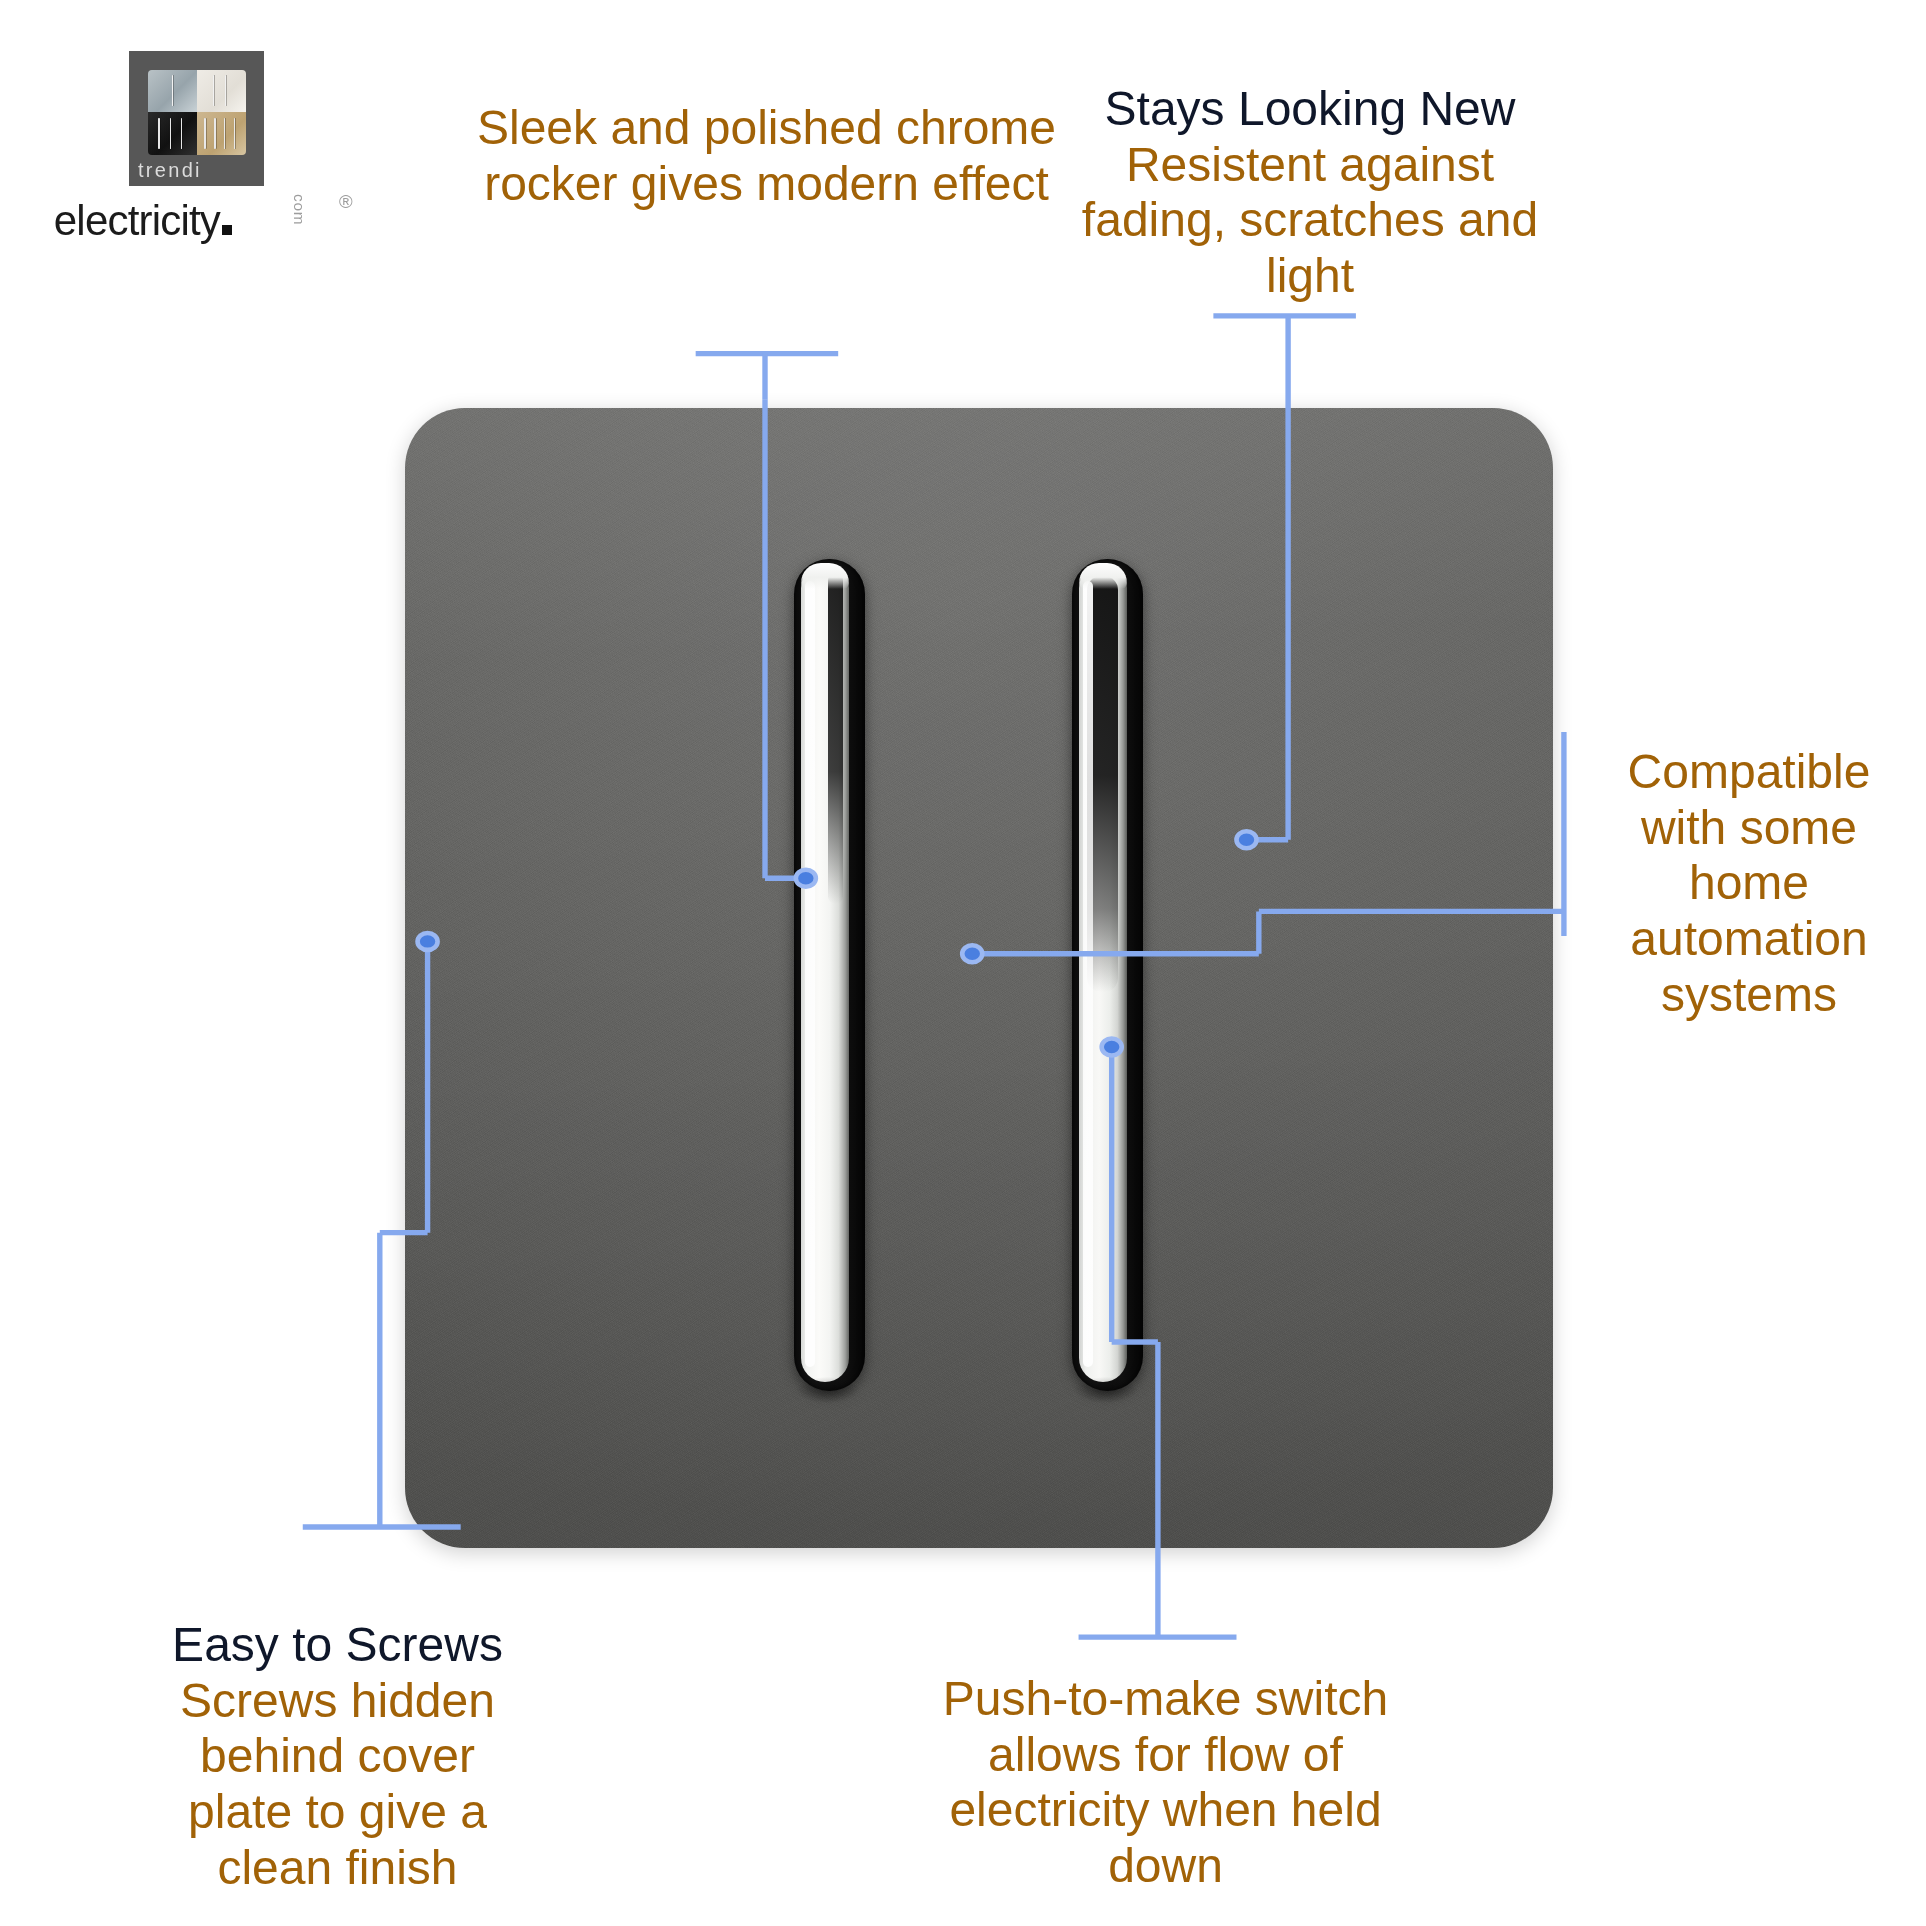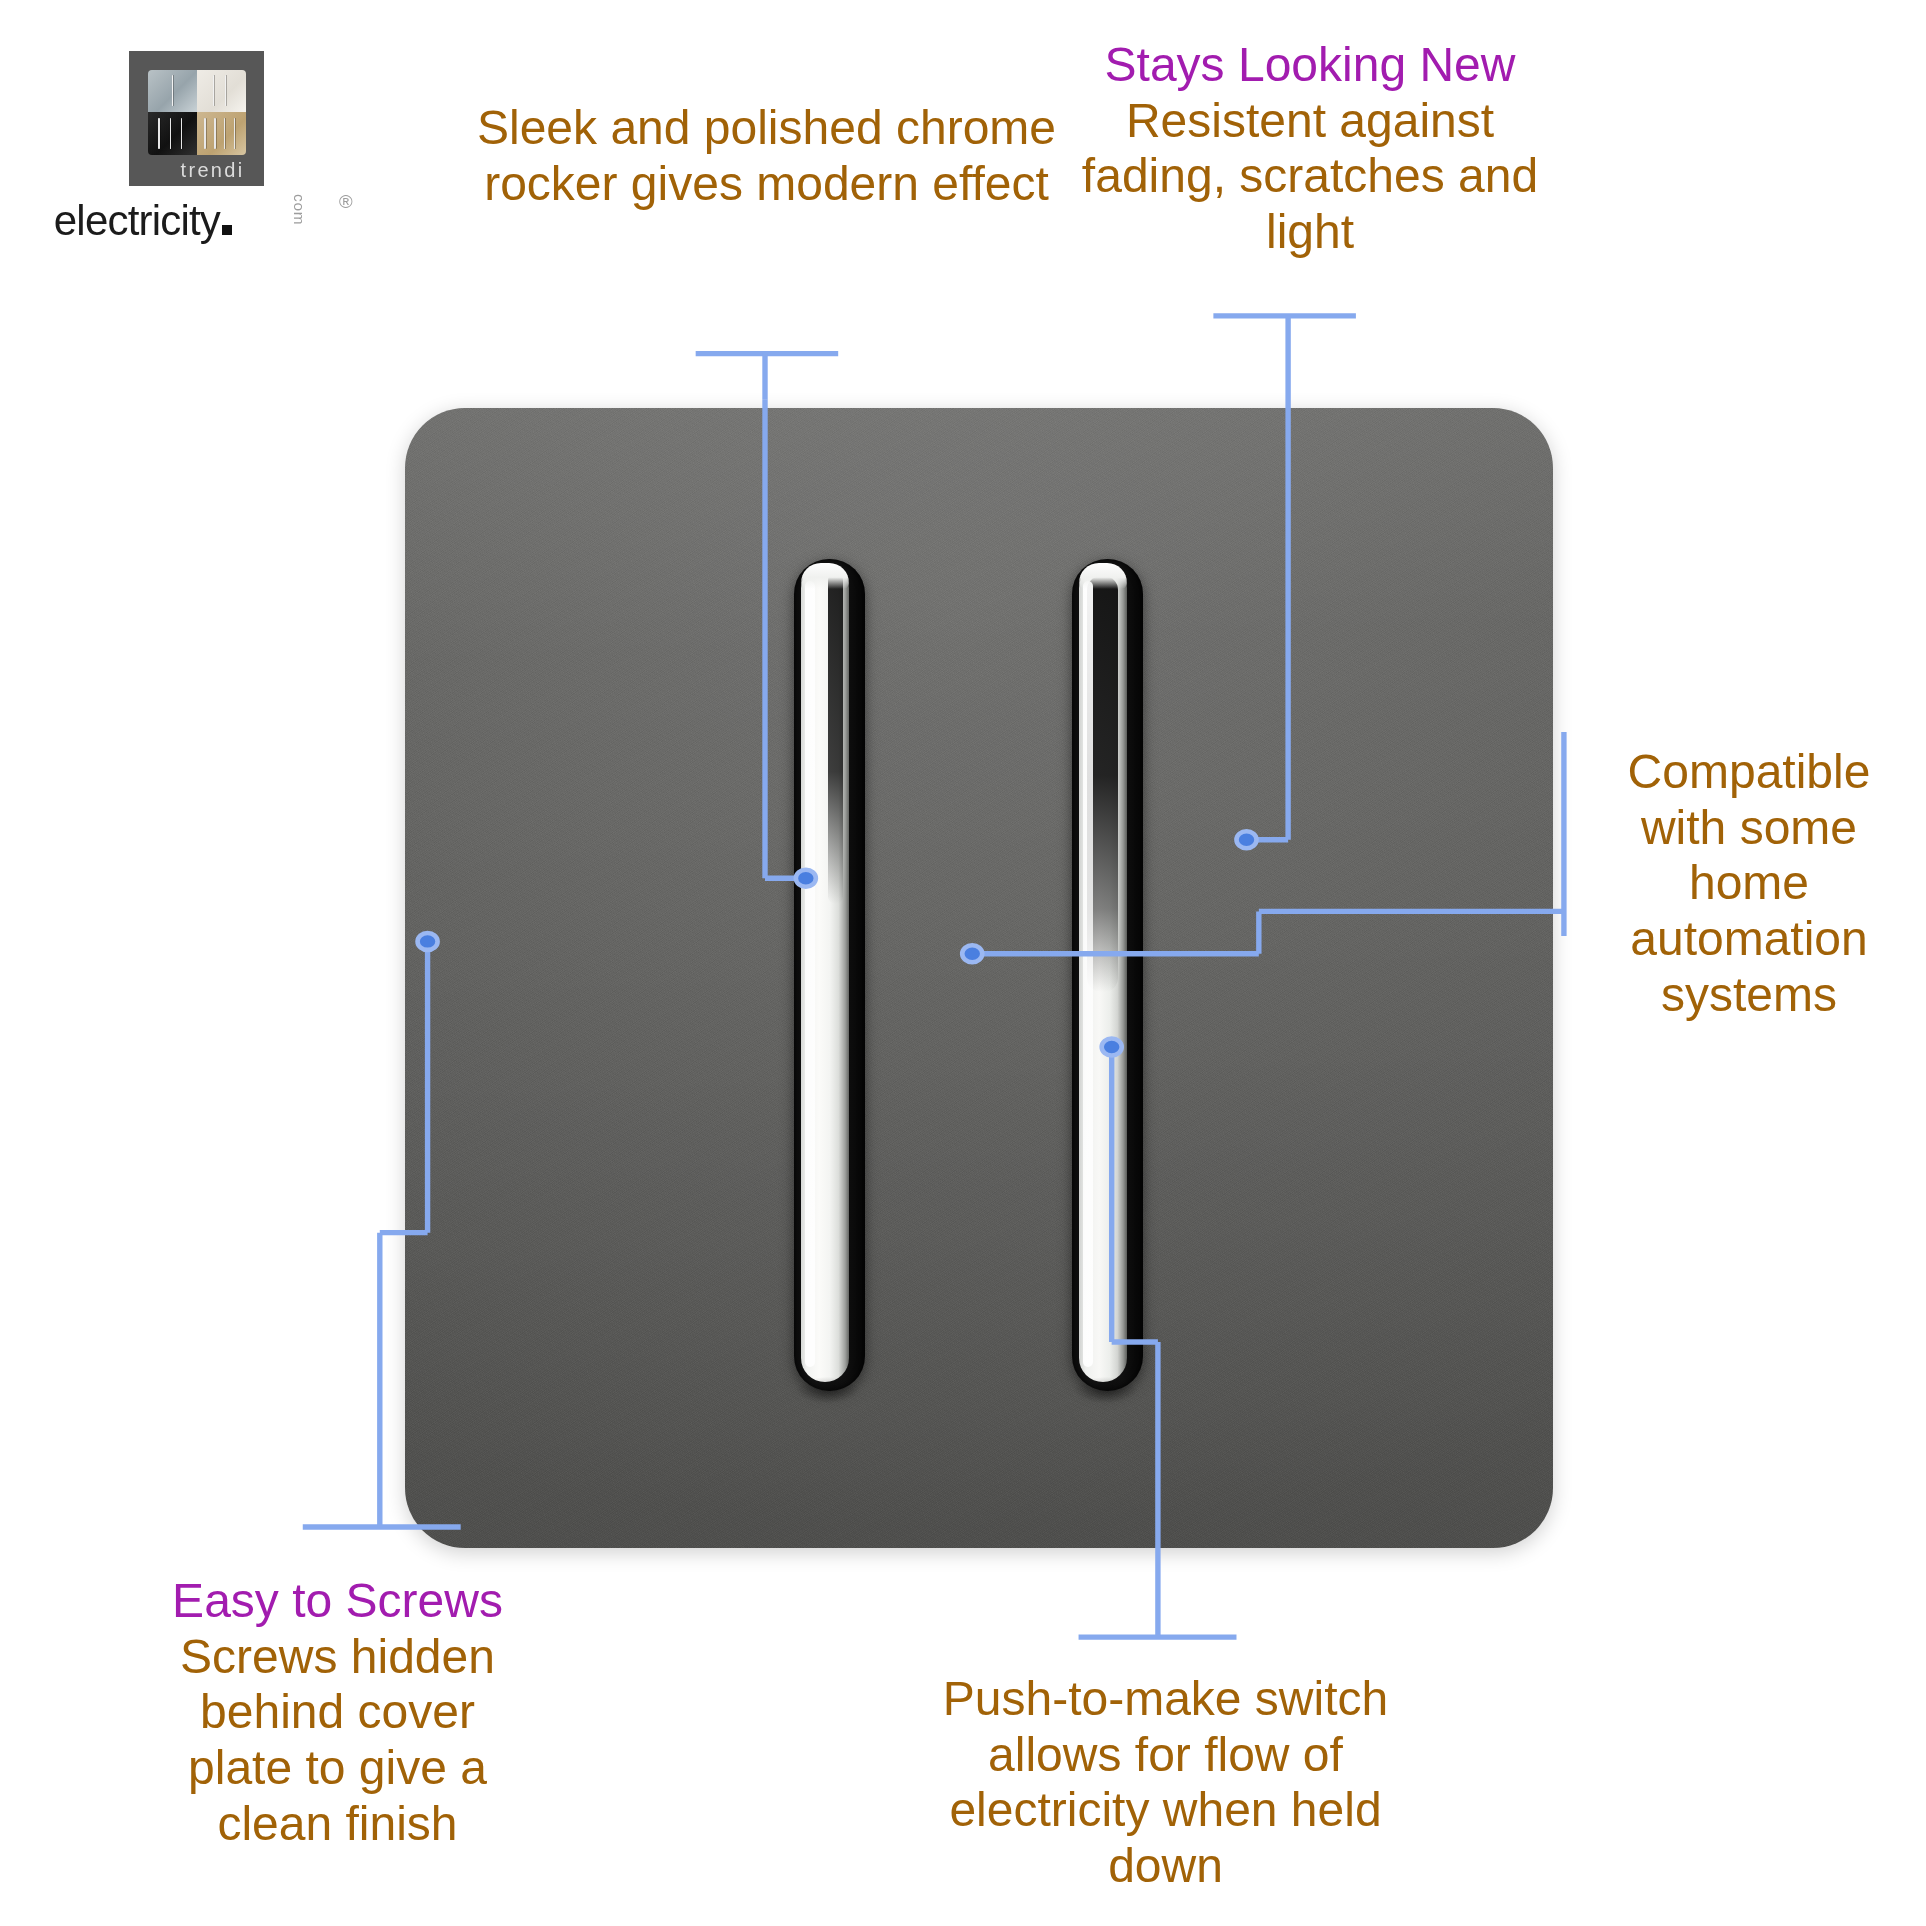--- a/index.html
+++ b/index.html
@@ -13,21 +13,21 @@
   #logo-grid{position:absolute;left:18.5px;top:18.5px;width:98px;height:85px;
              display:grid;grid-template-columns:1fr 1fr;grid-template-rows:1fr 1fr;}
   .lq{position:relative;overflow:hidden;}
   .lq1{background:linear-gradient(135deg,#b9c2c6 0%,#97a4ab 55%,#c9d2d6 100%);border-radius:3.9px 0 0 0;}
   .lq2{background:linear-gradient(135deg,#efece6 0%,#e2ded6 60%,#f6f4ef 100%);border-radius:0 3.9px 0 0;}
   .lq3{background:linear-gradient(135deg,#2a2a2a 0%,#111 55%,#303030 100%);border-radius:0 0 0 3.9px;}
   .lq4{background:linear-gradient(135deg,#cdb791 0%,#bda271 60%,#d8c6a2 100%);border-radius:0 0 3.9px 0;}
   .lrk{position:absolute;top:14%;height:72%;width:1.5px;background:#f2f2f2;
        box-shadow:0.6px 0 0 rgba(0,0,0,.45);border-radius:0.8px;}
   .lq3 .lrk,.lq4 .lrk{background:#e8e8e8;}
-  #logo-word{position:absolute;left:16px;top:108px;width:135px;text-align:center;
+  #logo-word{position:absolute;left:9px;top:108px;width:135px;
              color:#dcdcdc;font-size:20px;letter-spacing:2.3px;font-weight:300;}
   #brand-word{position:absolute;left:-6.2px;top:146px;font-size:42px;
               font-weight:300;color:#1b1b1b;letter-spacing:-0.8px;white-space:nowrap;}
   #brand-word .dot{display:inline-block;width:10px;height:10px;background:#111;
                    vertical-align:baseline;margin-left:1.5px;}
   #brand-sup{position:absolute;left:248px;top:143px;font-size:15.4px;color:#9d9d9d;
              transform:rotate(90deg);transform-origin:left top;letter-spacing:0.8px;}
   #brand-reg{position:absolute;left:279px;top:140px;font-size:18.5px;color:#9d9d9d;}
 
   
@@ -71,21 +71,21 @@
      background:linear-gradient(180deg, rgba(255,255,255,.95) 0%, rgba(255,255,255,.78) 45%,
                 rgba(255,255,255,.92) 100%);}
   .rk-shadow{position:absolute;left:1.5px;top:818px;width:63px;height:26px;border-radius:50%;
      background:radial-gradient(ellipse at center, rgba(0,0,0,.30) 0%, rgba(0,0,0,0) 72%);}
 
   
   #leaders{position:absolute;left:0;top:0;width:1926px;height:1926px;pointer-events:none;}
 
   
   .callout{position:absolute;text-align:center;line-height:1.16;}
-  .callout .head{color:#a21caf;font-size:48px;font-weight:400;white-space:nowrap;}
+  .callout .head{color:#0f172a;font-size:48px;font-weight:400;white-space:nowrap;margin-top:44px;}
   .callout .body{color:#a16207;font-size:48px;font-weight:400;}
 </style>
 </head>
 <body>
 
 <div id="logo-block">
   <div id="logo-tile">
     <div id="logo-grid">
       <div class="lq lq1">
         <span class="lrk" style="left:49%"></span>

